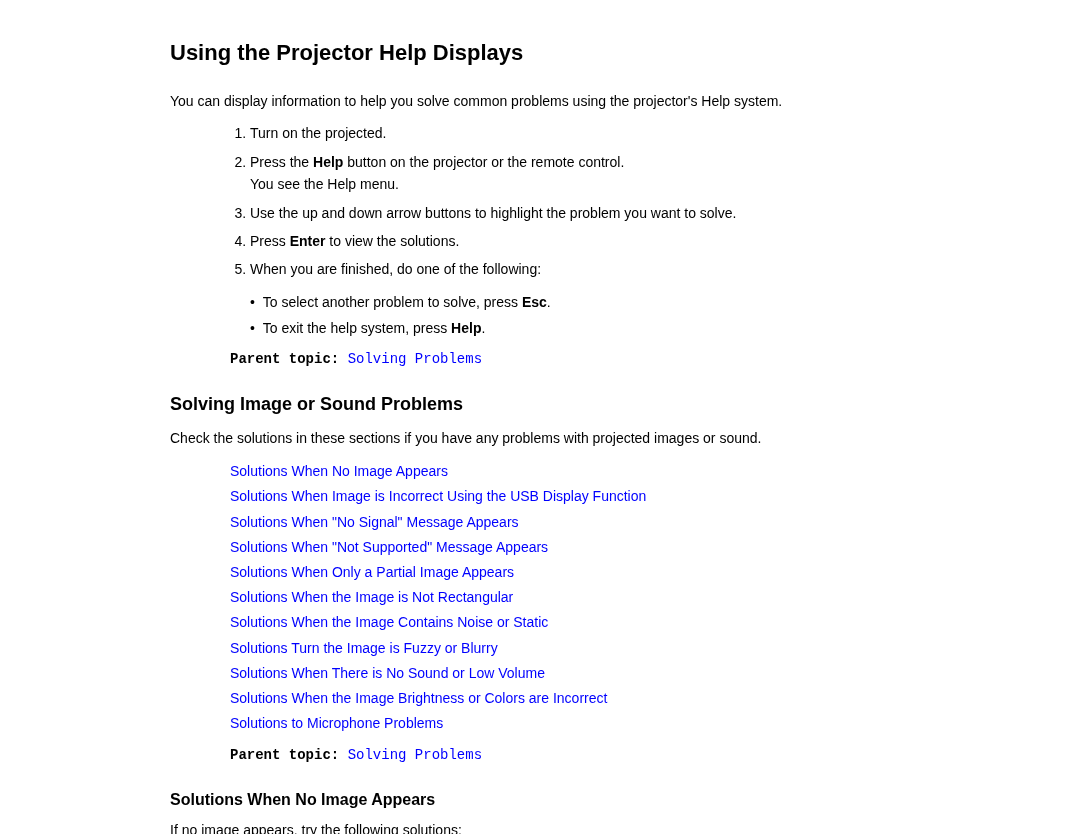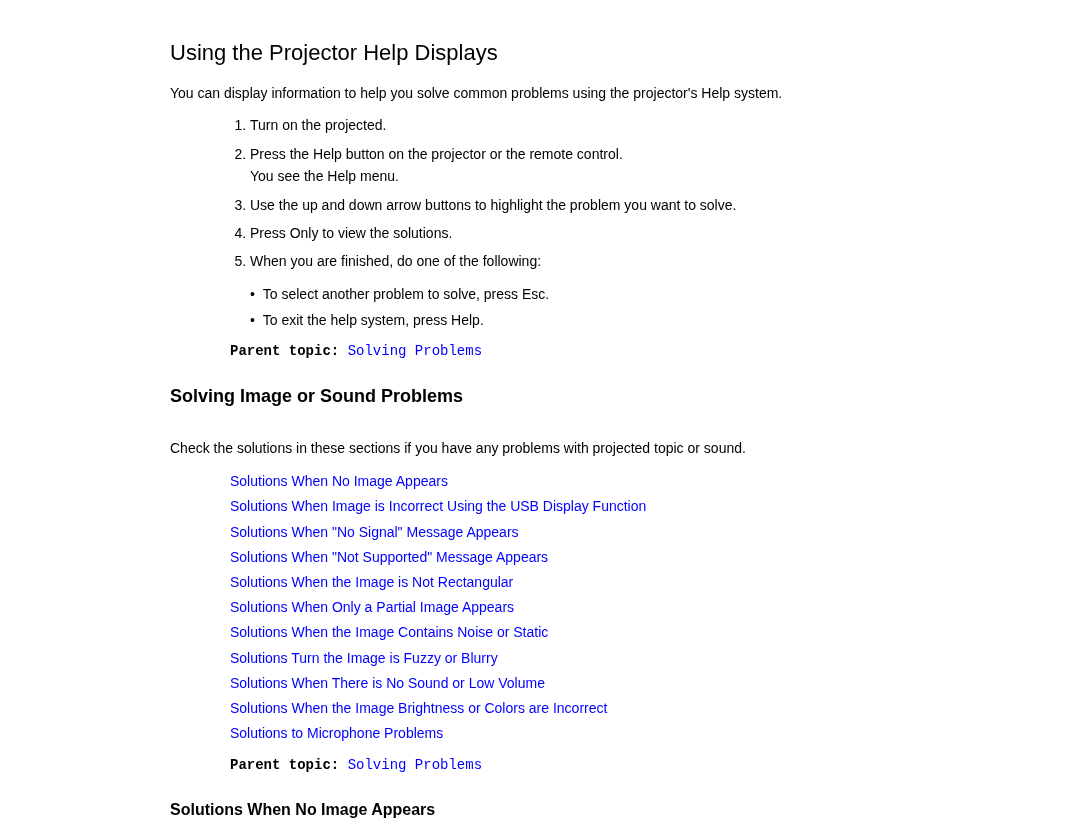--- a/index.html
+++ b/index.html
@@ -19,29 +19,29 @@
       justify-content: center;
     }
 
     .page-container {
       width: 780px;
       padding: 40px 20px;
     }
 
     h1.section-title {
       font-size: 22px;
-      font-weight: normal;
-      margin-bottom: 16px;
+      font-weight: bold;
+      margin-bottom: 24px;
       color: #000;
     }
 
     h2.section-title {
       font-size: 18px;
       font-weight: bold;
-      margin-bottom: 30px;
+      margin-bottom: 12px;
       color: #000;
     }
 
     h3.section-title {
       font-size: 16px;
       font-weight: bold;
       margin-bottom: 10px;
       color: #000;
     }
 
@@ -100,21 +100,21 @@
       line-height: 1.8;
     }
 
     .links-block a {
       display: block;
       color: #0000ff;
       text-decoration: none;
     }
 
     .bold-inline {
-      font-weight: normal;
+      font-weight: bold;
     }
 
     .section-gap {
       margin-bottom: 24px;
     }
   </style>
 </head>
 <body>
 
 <div class="page-container">
@@ -126,47 +126,47 @@
       <span>You can display information to help you solve common problems using the projector's Help system.</span>
     </p>
 
     <ol class="ordered-list">
       <li>Turn on the projected.</li>
       <li>
         Press the <span class="bold-inline">Help</span> button on the projector or the remote control.
         <br>You see the Help menu.
       </li>
       <li>Use the up and down arrow buttons to highlight the problem you want to solve.</li>
-      <li>Press <span class="bold-inline">Only</span> to view the solutions.</li>
+      <li>Press <span class="bold-inline">Enter</span> to view the solutions.</li>
       <li>When you are finished, do one of the following:</li>
     </ol>
 
     <ul class="sub-bullet-list">
       <li>To select another problem to solve, press <span class="bold-inline">Esc</span>.</li>
       <li>To exit the help system, press <span class="bold-inline">Help</span>.</li>
     </ul>
 
     <p class="parent-topic">
       <strong>Parent topic:</strong>
       <a class="link" href="#">Solving Problems</a>
     </p>
   </div>
 
   <div class="section-gap">
     <h2 class="section-title">Solving Image or Sound Problems</h2>
 
-    <p class="intro-text">Check the solutions in these sections if you have any problems with projected topic or sound.</p>
+    <p class="intro-text">Check the solutions in these sections if you have any problems with projected images or sound.</p>
 
     <div class="links-block">
       <a class="link" href="#">Solutions When No Image Appears</a>
       <a class="link" href="#">Solutions When Image is Incorrect Using the USB Display Function</a>
       <a class="link" href="#">Solutions When "No Signal" Message Appears</a>
       <a class="link" href="#">Solutions When "Not Supported" Message Appears</a>
+      <a class="link" href="#">Solutions When Only a Partial Image Appears</a>
       <a class="link" href="#">Solutions When the Image is Not Rectangular</a>
-      <a class="link" href="#">Solutions When Only a Partial Image Appears</a>
       <a class="link" href="#">Solutions When the Image Contains Noise or Static</a>
       <a class="link" href="#">Solutions Turn the Image is Fuzzy or Blurry</a>
       <a class="link" href="#">Solutions When There is No Sound or Low Volume</a>
       <a class="link" href="#">Solutions When the Image Brightness or Colors are Incorrect</a>
       <a class="link" href="#">Solutions to Microphone Problems</a>
     </div>
 
     <p class="parent-topic">
       <strong>Parent topic:</strong>
       <a class="link" href="#">Solving Problems</a>

